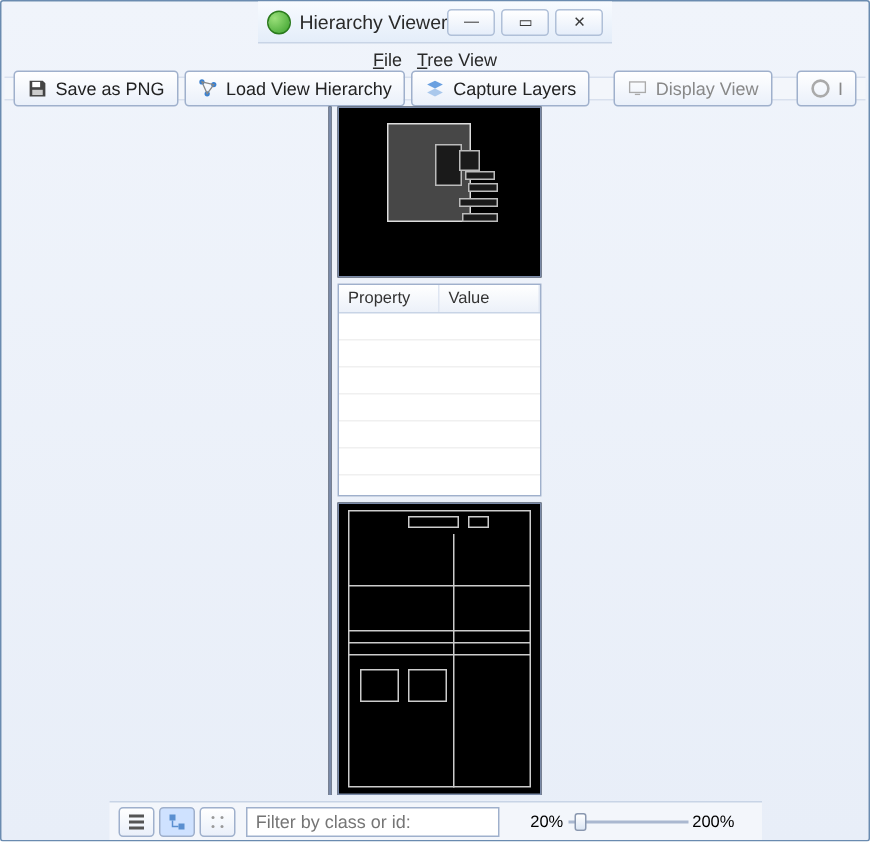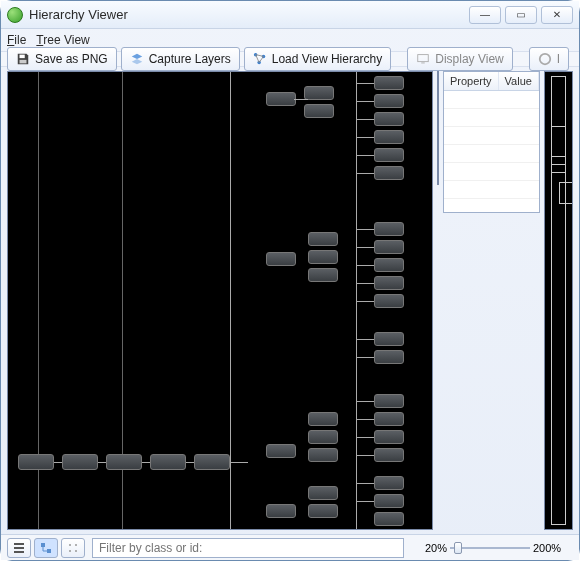--- a/index.html
+++ b/index.html
@@ -2,22 +2,22 @@
 <html><head>
 <meta charset="utf-8">
 <style>
 * { box-sizing: border-box; margin: 0; padding: 0; font-family: "Segoe UI", Tahoma, sans-serif; font-size: 12px; }
 html, body { width: 580px; height: 561px; overflow: hidden; background: #fff; }
 
 .window {
   width: 580px; height: 561px;
   background: linear-gradient(#f0f4fb, #e8eef8);
   border: 1px solid #6a8bb0;
-  border-radius: 12px;
-  display: flex; flex-direction: column;
+  border-radius: 2px;
+  display: flex; flex-direction: column; align-items: center;
 }
 .titlebar {
   height: 28px; display: flex; align-items: center; padding: 0 6px;
   background: linear-gradient(#f8fbff, #e4edf9);
   border-bottom: 1px solid #c8d4e6;
 }
 .title-icon {
   width: 16px; height: 16px; border-radius: 50%;
   background: radial-gradient(circle at 30% 30%, #9be07a, #3aa02c);
   border: 1px solid #2a7a1c; margin-right: 6px;
@@ -49,21 +49,21 @@
 .icon { width: 14px; height: 14px; display: inline-flex; align-items: center; justify-content: center; }
 .icon svg { width: 14px; height: 14px; }
 
 .content {
   flex: 1; display: flex; padding: 4px 6px; gap: 4px; min-height: 0;
 }
 .left { flex: 1; display: flex; flex-direction: column; min-width: 0; }
 .canvas {
   flex: 1; background: #000; border: 1px solid #7a8aa8; position: relative; overflow: hidden;
 }
-.right { width: 136px; display: flex; flex-direction: row; gap: 4px; }
+.right { width: 136px; display: flex; flex-direction: column; gap: 4px; }
 
 .mini {
   height: 114px; background: #000; border: 1px solid #7a8aa8; position: relative; overflow: hidden;
 }
 .mini-viewport {
   position: absolute; left: 32px; top: 10px; width: 56px; height: 66px;
   background: rgba(255,255,255,0.28); border: 1px solid #ddd;
 }
 .mini-shapes { position: absolute; left: 50px; top: 18px; }
 .mini-shapes div { border: 1px solid #bbb; position: absolute; background: #1a1a1a; }
@@ -155,36 +155,36 @@
             <path fill="#444" d="M2 2h10l2 2v10H2z"></path>
             <rect x="4" y="3" width="6" height="4" fill="#fff"></rect>
             <rect x="4" y="9" width="8" height="4" fill="#ccc"></rect>
           </svg>
       </span>
       <span>Save as PNG</span>
     </div>
     <div class="tool-btn">
       <span class="icon">
         <svg viewBox="0 0 16 16">
-            <path d="M8 2l6 3-6 3-6-3z" fill="#6aa0e0"></path>
-            <path d="M8 8l6 3-6 3-6-3z" fill="#aac8ec"></path>
-          </svg>
-      </span>
-      <span>Capture Layers</span>
-    </div>
-    <div class="tool-btn">
-      <span class="icon">
-        <svg viewBox="0 0 16 16">
             <circle cx="3" cy="3" r="2" fill="#3a80d0"></circle>
             <circle cx="12" cy="5" r="2" fill="#3a80d0"></circle>
             <circle cx="7" cy="12" r="2" fill="#3a80d0"></circle>
             <path d="M3 3L12 5 7 12z" fill="none" stroke="#888"></path>
           </svg>
       </span>
       <span>Load View Hierarchy</span>
+    </div>
+    <div class="tool-btn">
+      <span class="icon">
+        <svg viewBox="0 0 16 16">
+            <path d="M8 2l6 3-6 3-6-3z" fill="#6aa0e0"></path>
+            <path d="M8 8l6 3-6 3-6-3z" fill="#aac8ec"></path>
+          </svg>
+      </span>
+      <span>Capture Layers</span>
     </div>
     <div class="tool-btn disabled">
       <span class="icon">
         <svg viewBox="0 0 16 16">
             <rect x="2" y="3" width="12" height="8" fill="none" stroke="#aaa"></rect>
             <rect x="6" y="12" width="4" height="1" fill="#aaa"></rect>
           </svg>
       </span>
       <span>Display View</span>
     </div>

